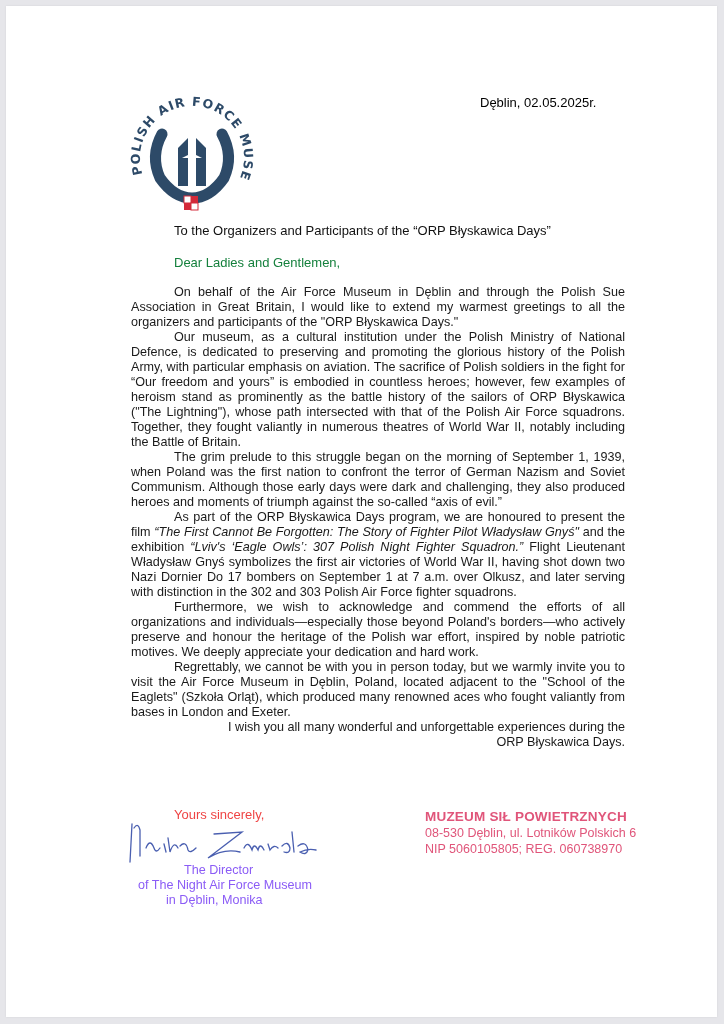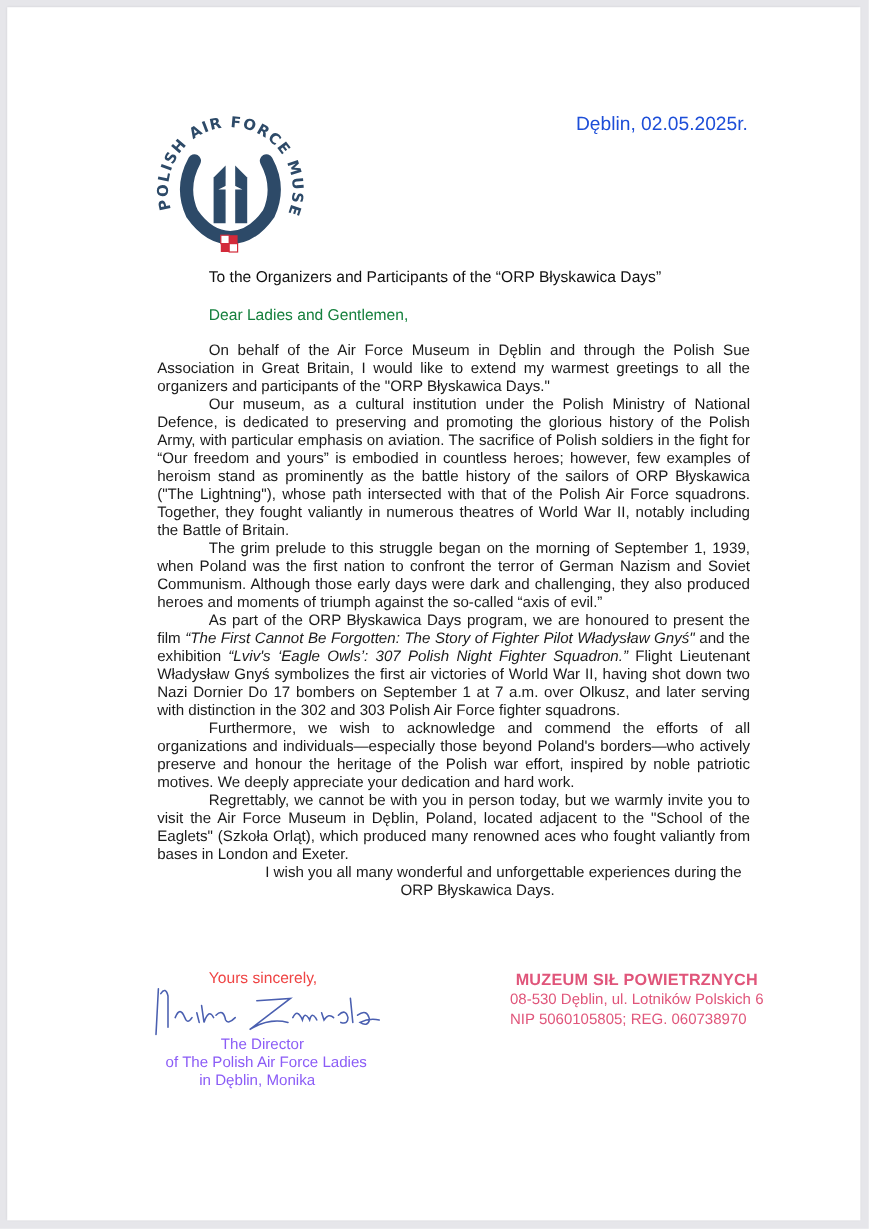--- a/index.html
+++ b/index.html
@@ -11,39 +11,39 @@
       font-family: "Liberation Sans", sans-serif;
     }
     .sheet {
       position: absolute;
       left: 6px; top: 6px; right: 7px; bottom: 7px;
       background: #ffffff;
       box-shadow: 0 0 2px rgba(0,0,0,0.08);
     }
     .abs { position: absolute; }
     .logo { left: 116px; top: 80px; width: 140px; height: 130px; }
-    .place-date { left: 474px; top: 89px; font-size: 16px; color: #1d4ed8; }
+    .place-date { left: 474px; top: 89px; font-size: 13px; color: #000000; }
     .recipient { left: 474px; top: 149px; font-size: 13px; font-weight: bold; color: #111; line-height: 16px; }
     .subject { left: 168px; top: 217px; font-size: 13px; font-weight: normal; color: #111; }
     .salutation { left: 168px; top: 249px; font-size: 13px; color: #15803d; }
     .body-text {
       left: 125px; top: 279px; width: 494px;
       font-size: 12.6px; line-height: 15px; color: #1a1a1a;
       text-align: justify;
     }
     .body-text p { margin: 0; text-indent: 43px; }
-    .body-text p.last-short { text-align: center; margin-left: 40px; }
+    .body-text p.last-short { text-align: right; margin-left: 40px; }
     .closing { left: 168px; top: 801px; font-size: 13px; color: #ef4444; }
     .signature { left: 118px; top: 812px; width: 210px; height: 50px; }
     .signer { left: 150px; top: 857px; width: 200px; font-size: 12.6px; line-height: 15px; color: #8b5cf6; text-align: left; }
     .signer div:nth-child(1) { padding-left: 28px; }
     .signer div:nth-child(2) { padding-left: 0; margin-left: -18px; }
     .signer div:nth-child(3) { padding-left: 10px; }
     .stamp { left: 419px; top: 803px; color: #e0557a; line-height: 16px; }
-    .stamp .stamp-title { font-size: 13.5px; font-weight: bold; letter-spacing: 0.2px; text-align: center; }
+    .stamp .stamp-title { font-size: 13.5px; font-weight: bold; letter-spacing: 0.2px; }
     .stamp .stamp-line { font-size: 12.5px; }
     em { font-style: italic; }
   </style>
 </head>
 <body>
 
 <div class="sheet">
 
   <div class="abs logo">
     <svg width="140" height="130" viewBox="0 0 140 130">
@@ -90,21 +90,21 @@
   <div class="abs signature">
     <svg width="210" height="50" viewBox="0 0 210 50">
       <path d="M 8 6 L 6 44 M 10 10 Q 14 4 16 12 L 16 38 M 22 30 Q 26 20 30 30 Q 32 36 36 30 M 40 26 L 42 34 M 44 20 L 46 34 Q 50 22 54 30 M 56 28 Q 62 22 64 32 Q 66 36 72 30" fill="none" stroke="#4a5fb0" stroke-width="1.3" stroke-linecap="round"></path>
       <path d="M 90 16 L 118 14 L 84 40 Q 100 30 116 34 M 120 30 Q 124 22 128 32 Q 130 24 134 32 Q 136 24 140 32 M 144 26 L 146 32 Q 150 26 154 30 M 158 28 Q 164 22 166 30 Q 166 36 160 34 M 168 14 L 170 34 M 174 28 Q 182 22 184 32 Q 182 38 176 34 Q 184 30 192 32" fill="none" stroke="#4a5fb0" stroke-width="1.3" stroke-linecap="round"></path>
       <text x="0" y="0" font-size="1" fill="none">Monika Żmuda</text>
     </svg>
   </div>
 
   <div class="abs signer">
     <div>The Director</div>
-    <div>of The Polish Air Force Ladies</div>
+    <div>of The Night Air Force Museum</div>
     <div>in Dęblin, Monika</div>
   </div>
 
   <div class="abs stamp">
     <div class="stamp-title">MUZEUM SIŁ POWIETRZNYCH</div>
     <div class="stamp-line">08-530 Dęblin, ul. Lotników Polskich 6</div>
     <div class="stamp-line">NIP 5060105805; REG. 060738970</div>
   </div>
 
 </div>

